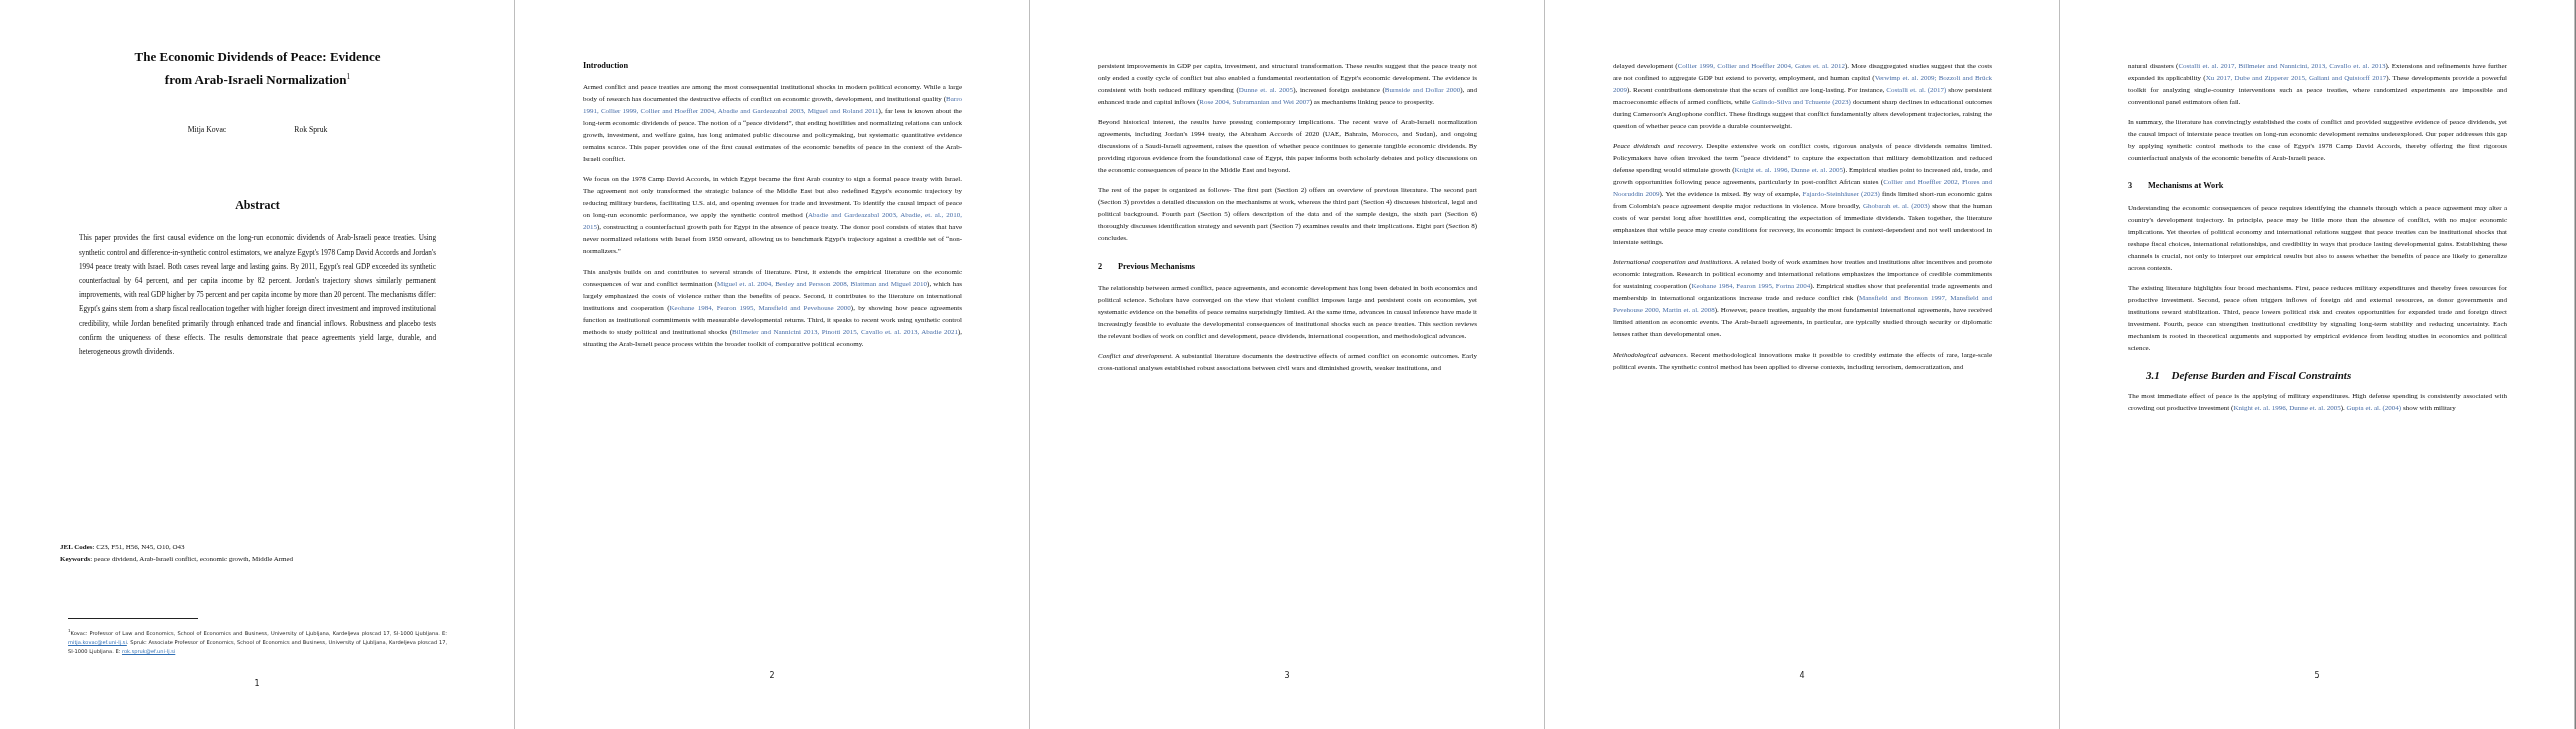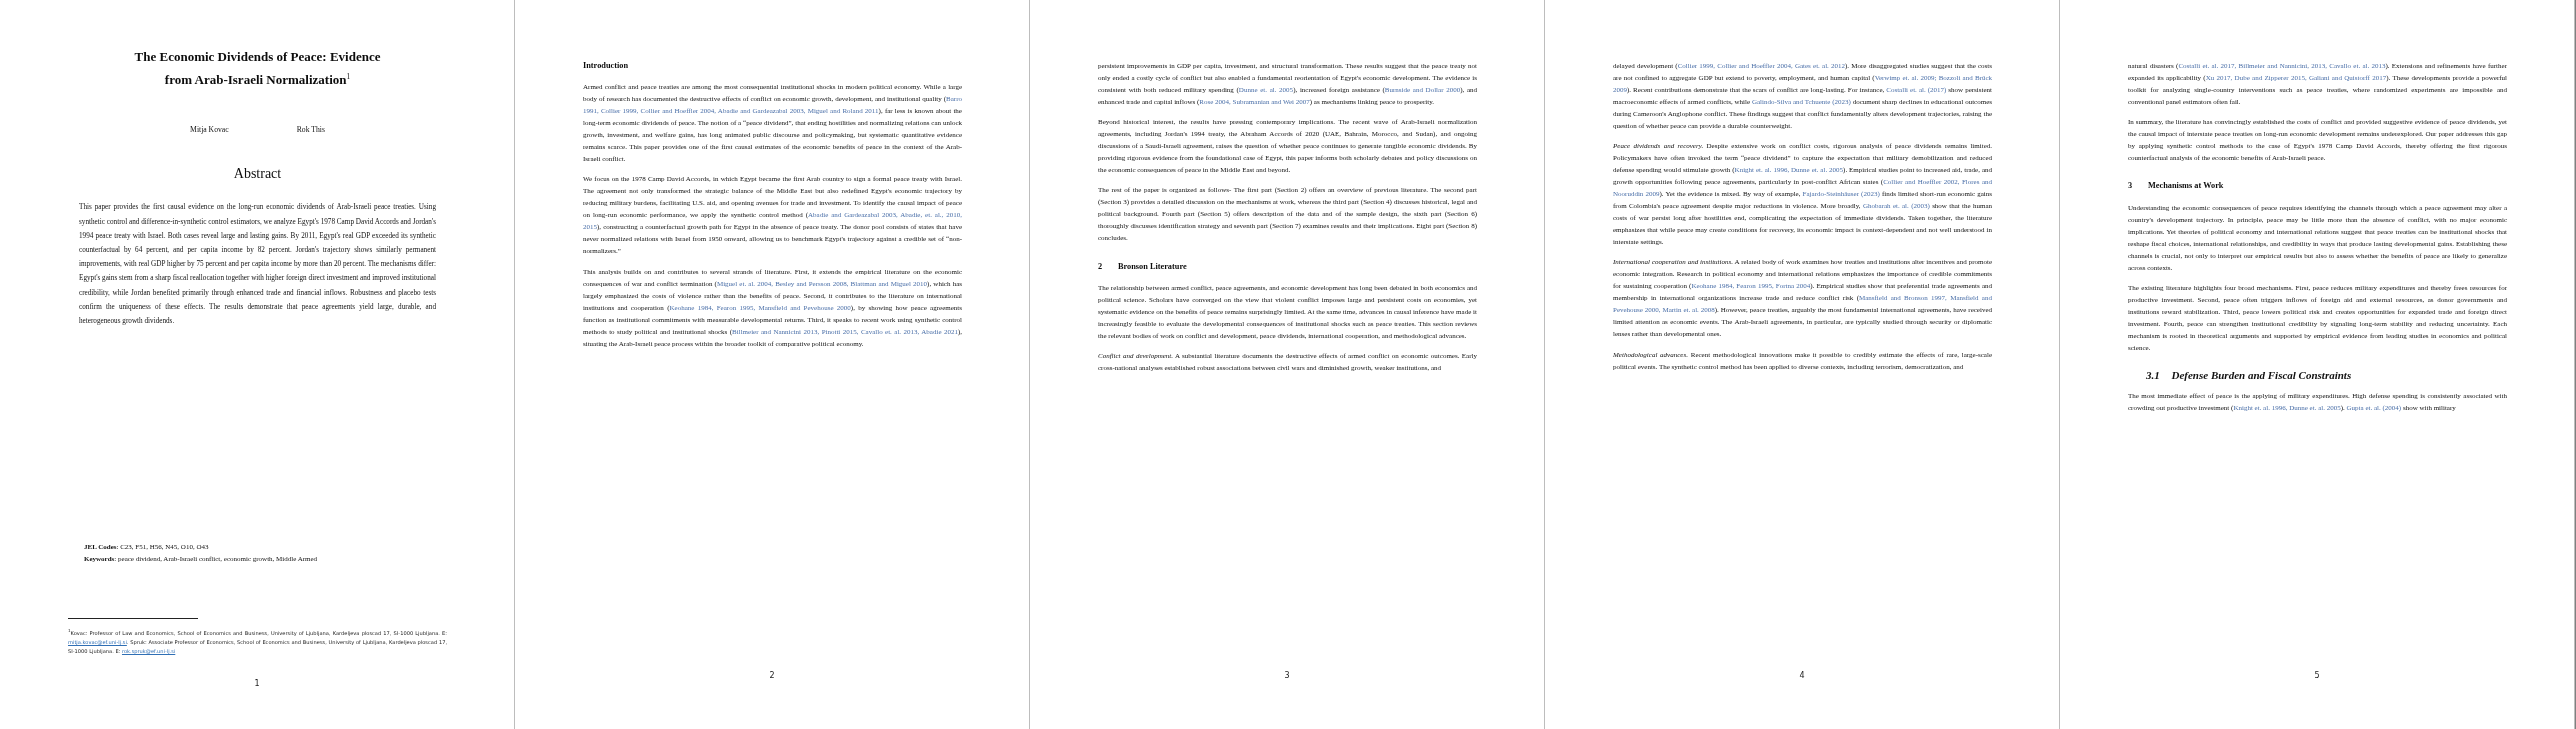--- a/index.html
+++ b/index.html
@@ -58,23 +58,24 @@
   .title sup { font-size: 7.3px; font-weight: normal; vertical-align: super; }
   .authors {
     display: flex;
     justify-content: center;
     gap: 68px;
     font-size: 7.7px;
     color: #111;
   }
   .abs-head {
     text-align: center;
-    font-weight: normal;
-    font-size: 14px;
+    font-weight: bold;
+    font-size: 12px;
     color: #0d0d0d;
+    margin-top: 32px;
   }
   .abstract {
     font-size: 7.2px;
     line-height: 14.2px;
     text-align: justify;
     margin: 0;
     padding: 0 11px;
     color: #111;
   }
   .jel { font-size: 7px; line-height: 12px; color:#111; }
@@ -138,31 +139,31 @@
     <div class="page-inner">
       <div style="height:47px"></div>
       <div class="title">
         <span>The Economic Dividends of Peace: Evidence</span><br>
         <span>from Arab-Israeli Normalization</span><sup>1</sup>
       </div>
 
       <div style="height:35px"></div>
       <div class="authors">
         <span>Mitja Kovac</span>
-        <span>Rok This</span>
+        <span>Rok Spruk</span>
       </div>
 
       <div style="height:32px"></div>
       <div class="abs-head">Abstract</div>
 
       <div style="height:18px"></div>
       <div class="abstract">This paper provides the first causal evidence on the long-run economic dividends of Arab-Israeli peace treaties. Using synthetic control and difference-in-synthetic control estimators, we analyze Egypt's 1978 Camp David Accords and Jordan's 1994 peace treaty with Israel. Both cases reveal large and lasting gains. By 2011, Egypt's real GDP exceeded its synthetic counterfactual by 64 percent, and per capita income by 82 percent. Jordan's trajectory shows similarly permanent improvements, with real GDP higher by 75 percent and per capita income by more than 20 percent. The mechanisms differ: Egypt's gains stem from a sharp fiscal reallocation together with higher foreign direct investment and improved institutional credibility, while Jordan benefited primarily through enhanced trade and financial inflows. Robustness and placebo tests confirm the uniqueness of these effects. The results demonstrate that peace agreements yield large, durable, and heterogeneous growth dividends.</div>
     </div>
 
-    <div style="position:absolute;left:84px;top:541px;width:379px;">
+    <div style="position:absolute;left:60px;top:541px;width:379px;">
       <div class="jel">
         <b>JEL Codes</b><span>: </span><span>C23, F51, H56, N45, O10, O43</span>
       </div>
       <div class="jel">
         <b>Keywords</b><span>: </span><span>peace dividend, Arab-Israeli conflict, economic growth, Middle Armed</span>
       </div>
     </div>
 
     <div class="rule" style="top:618px"></div>
     <div class="footnote" style="top:626px">
@@ -186,21 +187,21 @@
   </div>
 
   <div class="page">
     <div class="page-inner">
       <div style="height:60px"></div>
       <p class="para"><span>persistent improvements in GDP per capita, investment, and structural transformation. These results suggest that the peace treaty not only ended a costly cycle of conflict but also enabled a fundamental reorientation of Egypt's economic development. The evidence is consistent with both reduced military spending (</span><span class="cite">Dunne et. al. 2005</span><span>), increased foreign assistance (</span><span class="cite">Burnside and Dollar 2000</span><span>), and enhanced trade and capital inflows (</span><span class="cite">Rose 2004, Subramanian and Wei 2007</span><span>) as mechanisms linking peace to prosperity.</span></p>
       <p class="para">Beyond historical interest, the results have pressing contemporary implications. The recent wave of Arab-Israeli normalization agreements, including Jordan's 1994 treaty, the Abraham Accords of 2020 (UAE, Bahrain, Morocco, and Sudan), and ongoing discussions of a Saudi-Israeli agreement, raises the question of whether peace continues to generate tangible economic dividends. By providing rigorous evidence from the foundational case of Egypt, this paper informs both scholarly debates and policy discussions on the economic consequences of peace in the Middle East and beyond.</p>
       <p class="para">The rest of the paper is organized as follows- The first part (Section 2) offers an overview of previous literature. The second part (Section 3) provides a detailed discussion on the mechanisms at work, whereas the third part (Section 4) discusses historical, legal and political background. Fourth part (Section 5) offers description of the data and of the sample design, the sixth part (Section 6) thoroughly discusses identification strategy and seventh part (Section 7) examines results and their implications. Eight part (Section 8) concludes.</p>
       <div class="spacer-s"></div>
       <h2 class="sec">
-        <span class="num">2</span><span>Bronson Literature</span>
+        <span class="num">2</span><span>Previous Mechanisms</span>
       </h2>
       <p class="para">The relationship between armed conflict, peace agreements, and economic development has long been debated in both economics and political science. Scholars have converged on the view that violent conflict imposes large and persistent costs on economies, yet systematic evidence on the benefits of peace remains surprisingly limited. At the same time, advances in causal inference have made it increasingly feasible to evaluate the developmental consequences of institutional shocks such as peace treaties. This section reviews the relevant bodies of work on conflict and development, peace dividends, international cooperation, and methodological advances.</p>
       <p class="para"><span class="runin">Conflict and development.</span><span> A substantial literature documents the destructive effects of armed conflict on economic outcomes. Early cross-national analyses established robust associations between civil wars and diminished growth, weaker institutions, and</span></p>
     </div>
     <div class="pageno" style="top:671px">3</div>
   </div>
 
   <div class="page">
     <div class="page-inner">
       <div style="height:60px"></div>

